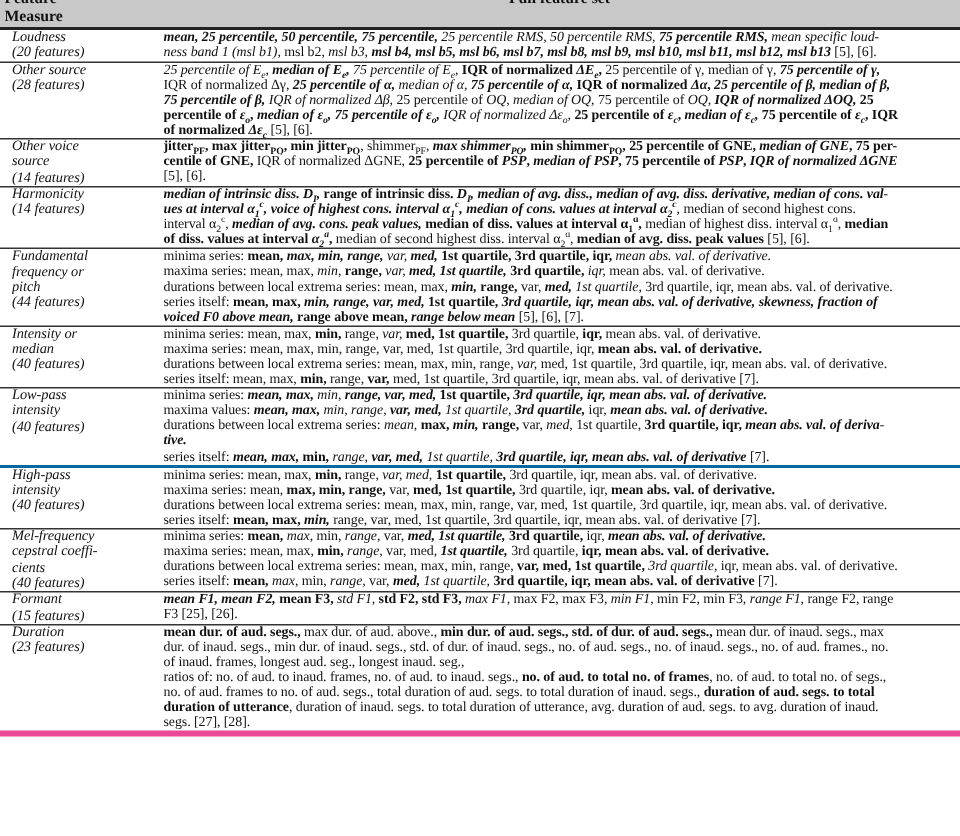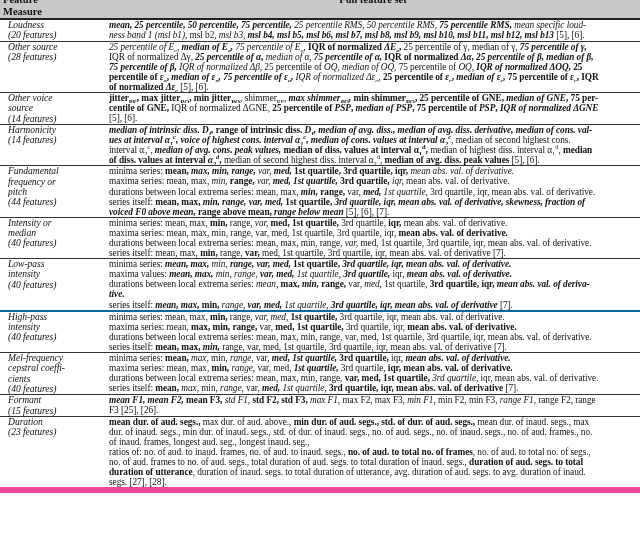--- a/index.html
+++ b/index.html
@@ -9,21 +9,21 @@
   col.c1 { width: 106px; }
   col.c2 { width: 534px; }
   th { background: #c8c8c8; font-weight: bold; font-size: 10.5px; line-height: 12px; padding: 0 3px;
        vertical-align: bottom; text-align: left; }
   th.full { text-align: center; }
   thead tr { border-bottom: 2px solid #222; }
   td { font-size: 9.3px; line-height: 10.1px; padding: 0 3px; vertical-align: top; letter-spacing: -0.05px; }
   td.measure { font-size: 9.6px; line-height: 10.3px; padding-left: 8px; white-space: nowrap; font-style: italic; }
   tbody tr { border-bottom: 1px solid #333; }
   tbody tr.thick { border-bottom: 2px solid #0369a1; }
-  tbody tr.last { border-bottom: 6px solid #ec4899; }
+  tbody tr.last { border-bottom: 4px solid #ec4899; }
   .line { display: block; white-space: nowrap; overflow: hidden; }
   .b { font-weight: bold; }
   .i { font-style: italic; }
   .bi { font-weight: bold; font-style: italic; }
   .r { font-weight: normal; font-style: normal; }
   sub, sup { font-size: 6.5px; line-height: 0; }
 </style>
 </head>
 <body>
 

